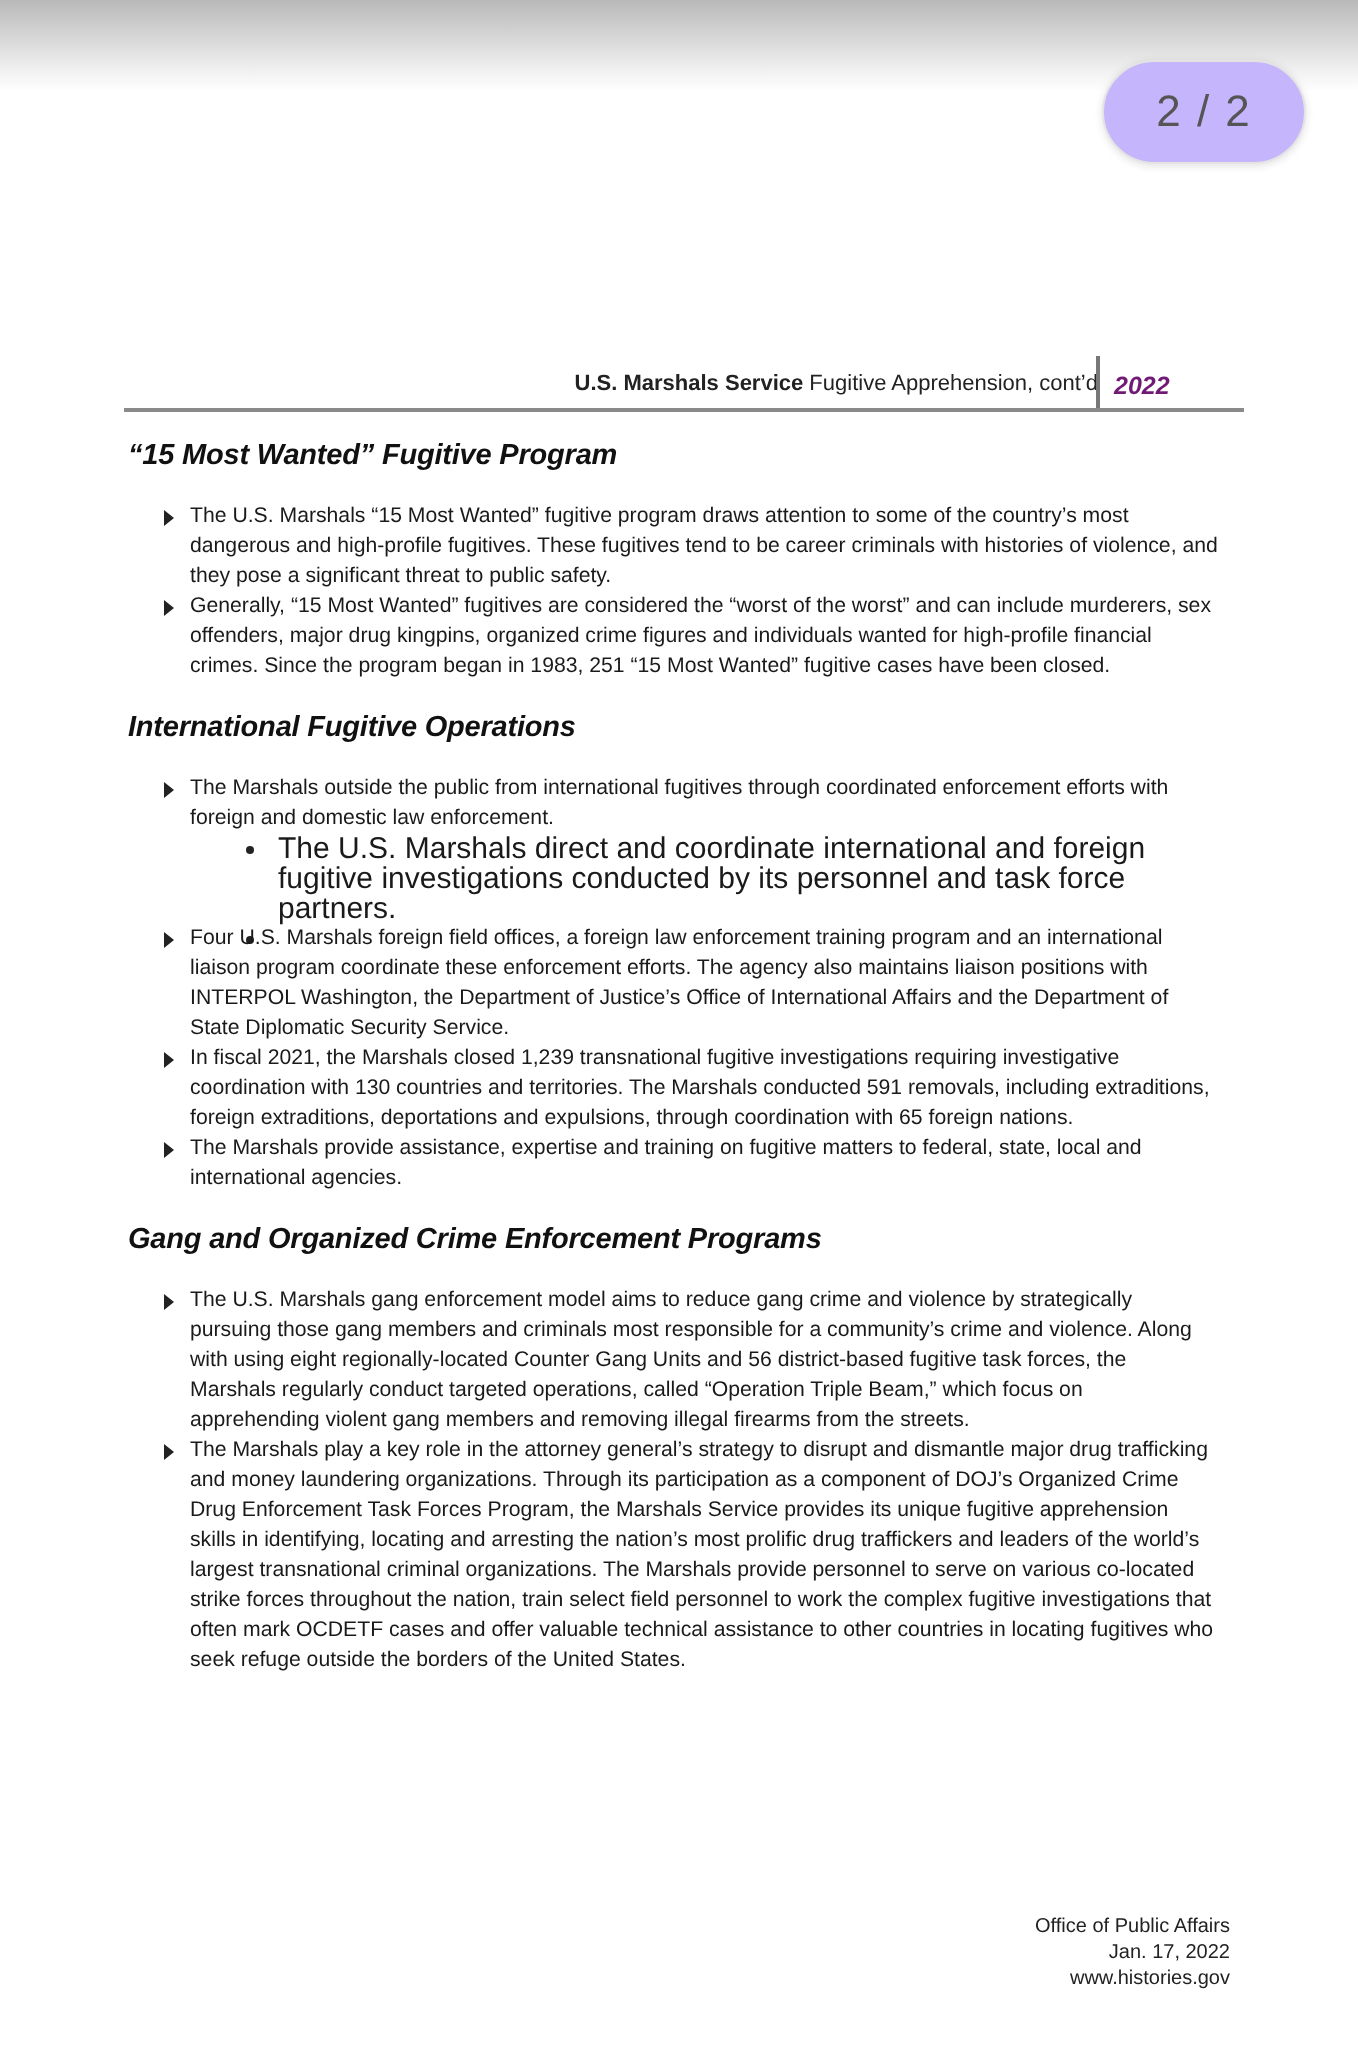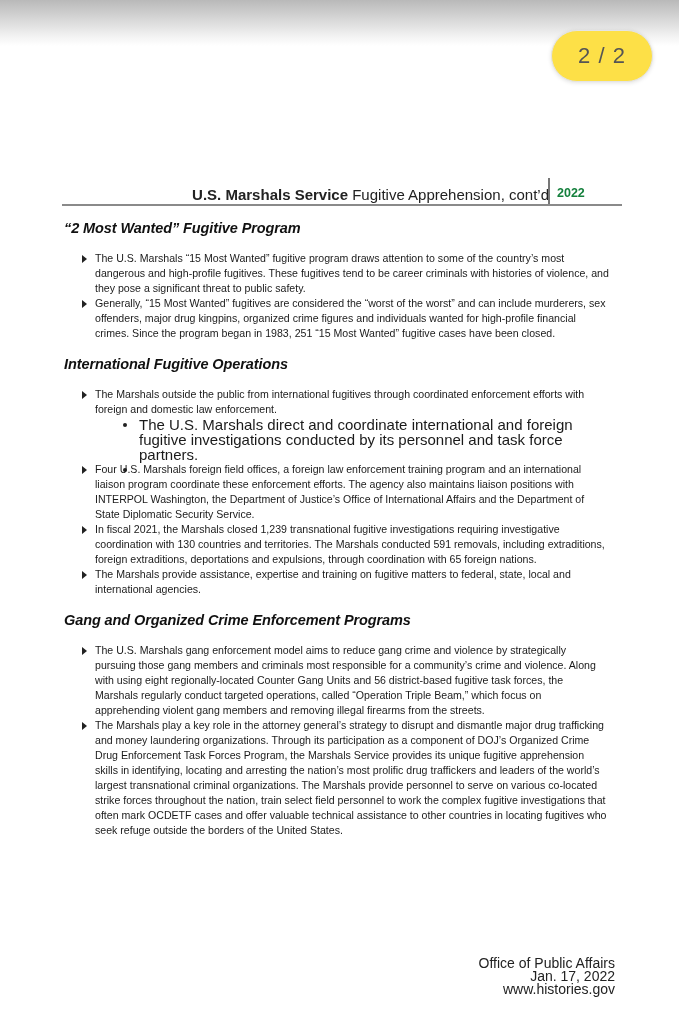--- a/index.html
+++ b/index.html
@@ -8,42 +8,42 @@
     background: #ffffff;
     font-family: "Liberation Sans", sans-serif;
     color: #1a1a1a;
   }
   .top-shade {
     position: absolute; left: 0; top: 0; width: 679px; height: 46px;
     background: linear-gradient(to bottom, #b9b9b9 0%, #d6d6d6 40%, #f3f3f3 80%, #ffffff 100%);
   }
   .page-indicator {
     position: absolute; left: 551px; top: 30px; width: 100px; height: 50px;
-    border-radius: 26px; background: #fde047;
+    border-radius: 26px; background: #c4b5fd;
     border: 1px solid #e4e4e4;
     box-shadow: 0 1px 4px rgba(0,0,0,0.12);
     display: flex; align-items: center; justify-content: center;
     font-size: 22px; color: #555; letter-spacing: 1px;
   }
   .doc-header {
     position: absolute; left: 62px; top: 178px; width: 560px; height: 28px;
   }
   .doc-header .rule {
     position: absolute; left: 0; right: 0; bottom: 0; height: 2px; background: #8a8a8a;
   }
   .doc-header .title {
     position: absolute; right: 73px; top: 8px;
-    font-size: 15px; color: #222; white-space: nowrap;
+    font-size: 11px; color: #222; white-space: nowrap;
   }
   .doc-header .title b { font-weight: bold; }
   .doc-header .vsep {
     position: absolute; left: 486px; top: 0; width: 2px; height: 28px; background: #777;
   }
   .doc-header .year {
-    position: absolute; left: 495px; top: 8px; font-size: 12.5px; font-weight: bold; color: #15803d;
+    position: absolute; left: 495px; top: 8px; font-size: 12.5px; font-weight: bold; color: #701a75; font-style: italic;
   }
   .content {
     position: absolute; left: 64px; top: 220px; width: 560px;
   }
   .section-title {
     font-size: 14.5px; font-weight: bold; font-style: italic; color: #111;
     margin: 0 0 5px 0; letter-spacing: -0.1px;
   }
   .section { margin-bottom: 13px; }
   ul.arrows { list-style: none; margin: 15px; padding: 0; }
@@ -59,40 +59,40 @@
   ul.dots { list-style: none; margin: 0; padding: 0 0 0 28px; }
   ul.dots > li {
     position: relative; padding-left: 16px;
     font-size: 15px; line-height: 15px;
   }
   .dot {
     position: absolute; left: 0; top: 6px; width: 4px; height: 4px; border-radius: 50%; background: #222;
   }
   .footer {
     position: absolute; right: 64px; top: 957px; text-align: right;
-    font-size: 14px; line-height: 13px; color: #222; margin-left: 44px;
+    font-size: 10px; line-height: 13px; color: #222; margin-left: 44px;
   }
 </style>
 </head>
 <body>
 
 <div class="top-shade"></div>
 <div class="page-indicator">2 / 2</div>
 
 <div class="doc-header">
   <div class="title"><b>U.S. Marshals Service</b><span> Fugitive Apprehension, cont’d</span></div>
   <div class="vsep"></div>
   <div class="year">2022</div>
   <div class="rule"></div>
 </div>
 
 <div class="content">
 
   <div class="section">
-    <div class="section-title">“2 Most Wanted” Fugitive Program</div>
+    <div class="section-title">“15 Most Wanted” Fugitive Program</div>
     <ul class="arrows">
       <li><span class="arrow"></span><span>The U.S. Marshals “15 Most Wanted” fugitive program draws attention to some of the country’s most dangerous and high-profile fugitives. These fugitives tend to be career criminals with histories of violence, and they pose a significant threat to public safety.</span></li>
       <li><span class="arrow"></span><span>Generally, “15 Most Wanted” fugitives are considered the “worst of the worst” and can include murderers, sex offenders, major drug kingpins, organized crime figures and individuals wanted for high-profile financial crimes. Since the program began in 1983, 251 “15 Most Wanted” fugitive cases have been closed.</span></li>
     </ul>
   </div>
 
   <div class="section">
     <div class="section-title">International Fugitive Operations</div>
     <ul class="arrows">
       <li><span class="arrow"></span><span>The Marshals outside the public from international fugitives through coordinated enforcement efforts with foreign and domestic law enforcement.</span>

